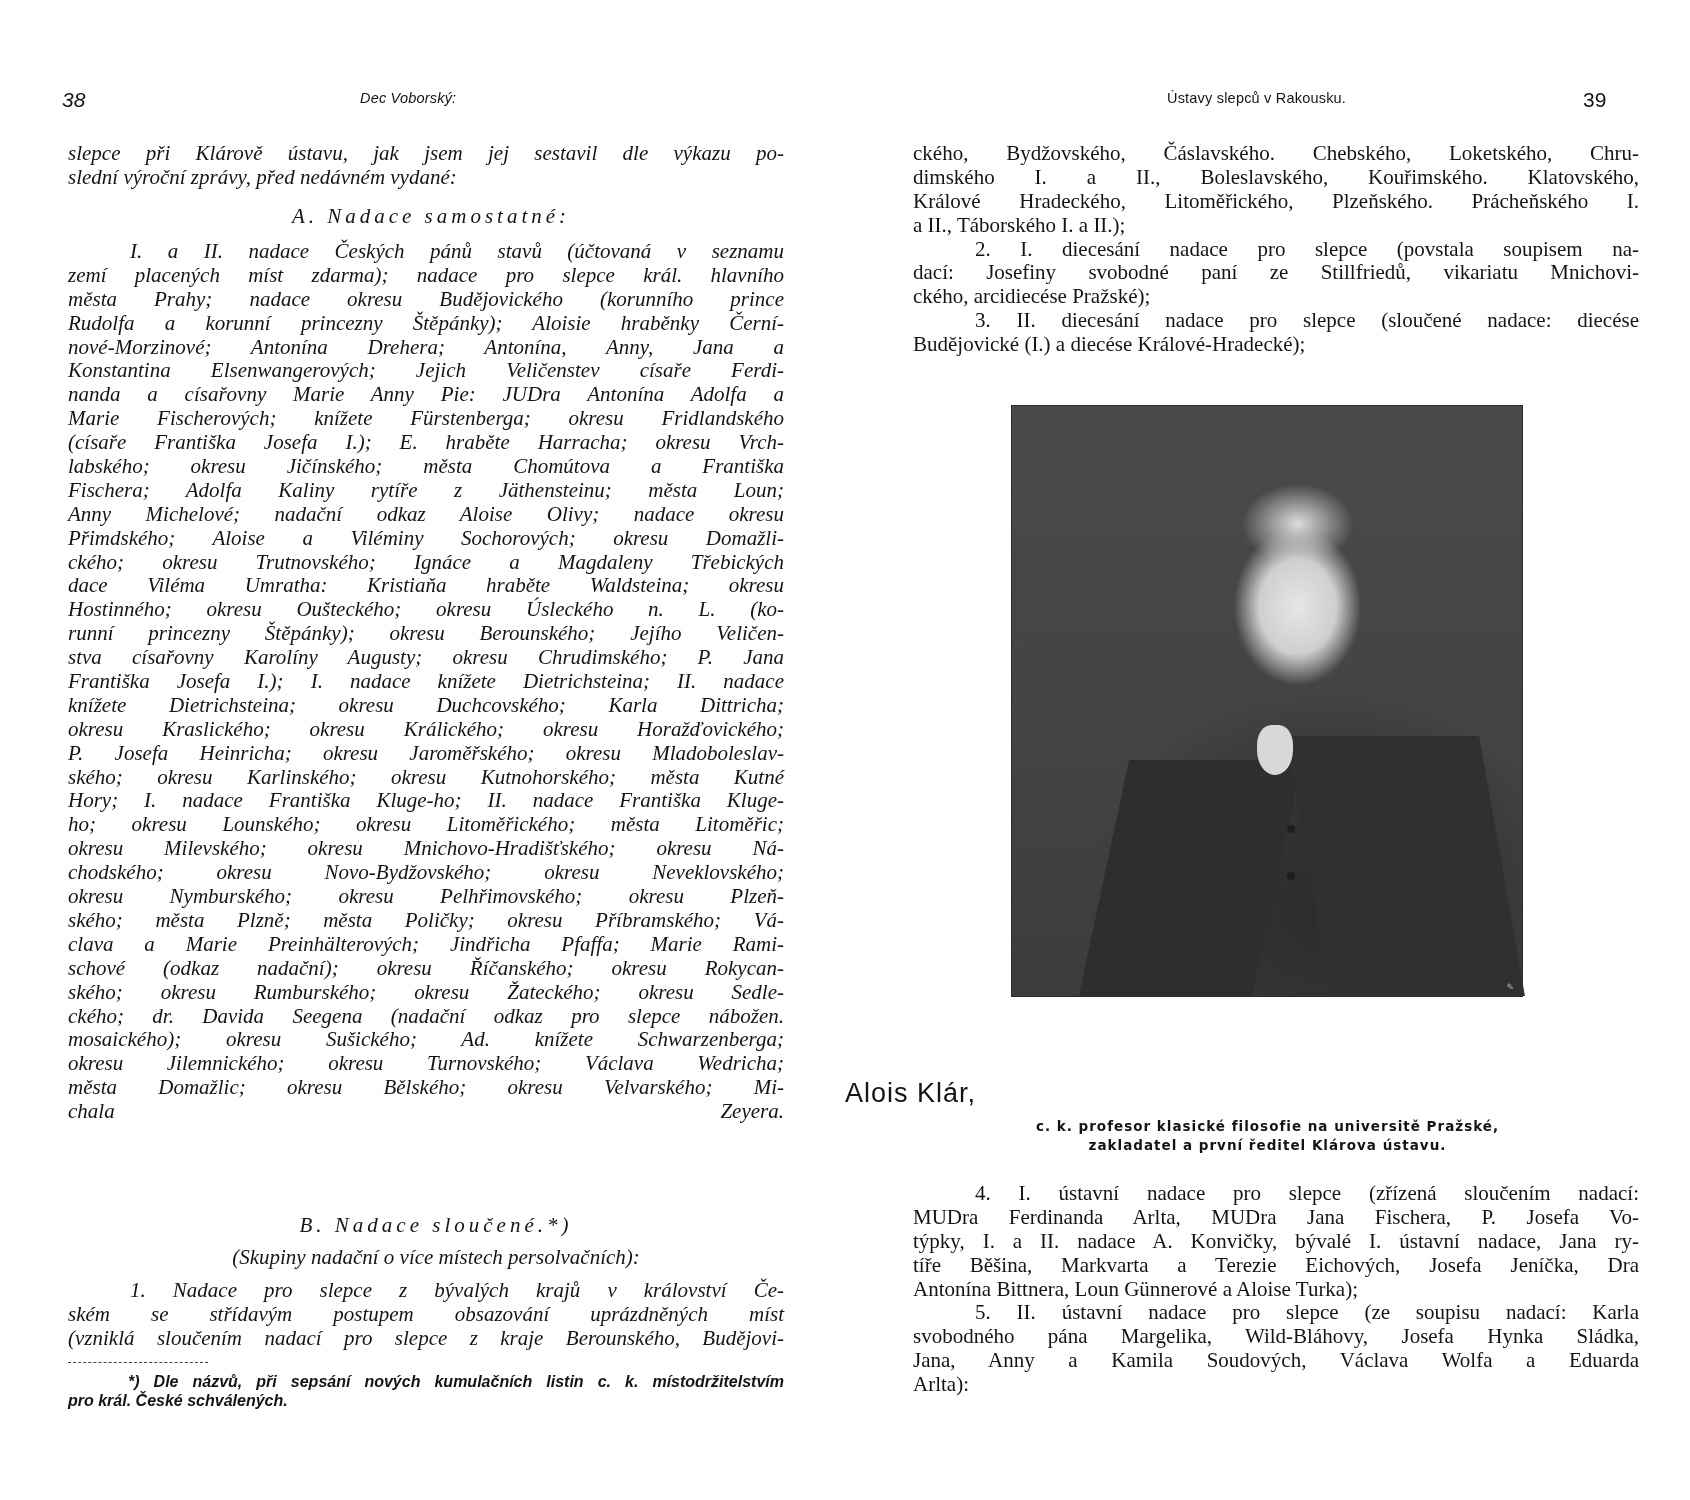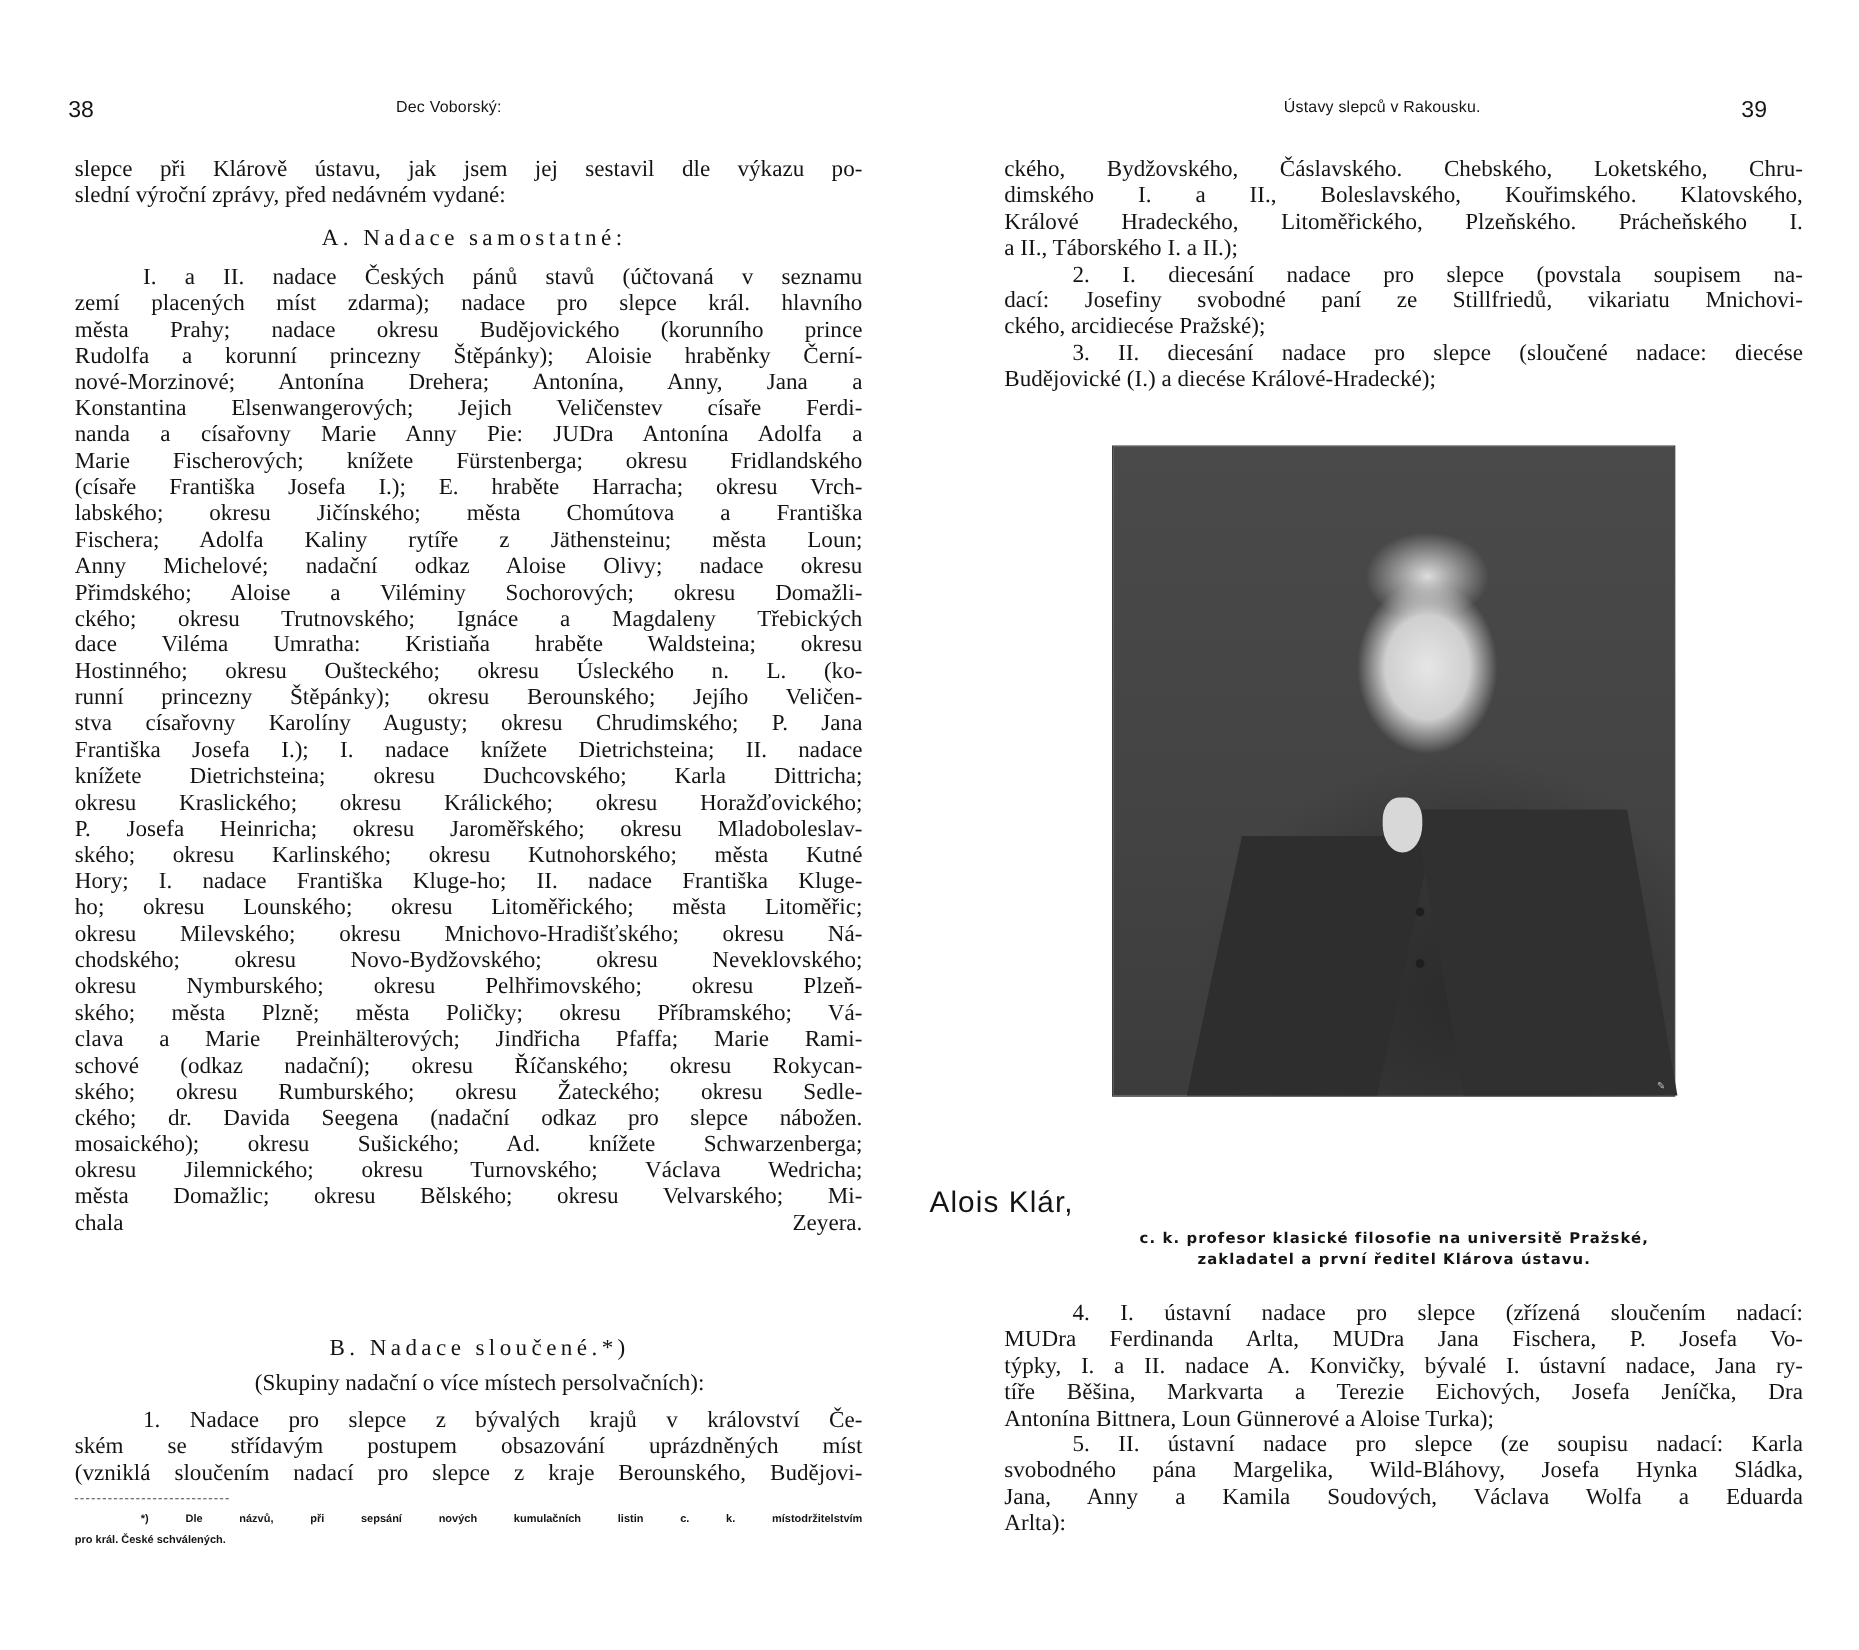--- a/index.html
+++ b/index.html
@@ -1,34 +1,34 @@
 <!DOCTYPE html>
 <html><head>
   <meta charset="utf-8">
   <style>
     html, body { margin: 0; padding: 0; background: #ffffff; }
     body { width: 1690px; height: 1500px; position: relative; overflow: hidden;
            font-family: "Liberation Serif", "DejaVu Serif", serif; color: #141414; }
     .page { position: absolute; top: 0; height: 1500px; }
-    #page-left { left: 0; width: 845px; }
+    #page-left { left: 0; width: 845px; font-style: italic; }
     #page-right { left: 845px; width: 845px; }
 
     .page-number { position: absolute; top: 88px; font-size: 21px; font-family: "Liberation Sans", "DejaVu Sans", sans-serif; }
     .running-head { position: absolute; top: 90px; font-size: 14.5px; font-family: "Liberation Sans", "DejaVu Sans", sans-serif; letter-spacing: 0.2px; }
 
     .lines { position: absolute; }
     .line { height: 23.9px; line-height: 23.9px; font-size: 21px; white-space: nowrap;
             text-align: justify; text-align-last: justify; transform-origin: left center; }
     .line.last { text-align-last: left; }
     .line.indent { padding-left: 62px; }
     .line.center { text-align: center; text-align-last: center; }
     .heading { letter-spacing: 4px; }
 
     .footnote-rule { position: absolute; border-top: 1.5px dashed #444; width: 140px; }
-    .footnote { position: absolute; font-size: 10px; font-family: "Liberation Sans", "DejaVu Sans", sans-serif; line-height: 19px; font-weight: bold; }
+    .footnote { position: absolute; font-size: 16px; font-family: "Liberation Sans", "DejaVu Sans", sans-serif; line-height: 19px; font-weight: bold; }
     .footnote .fl { white-space: nowrap; text-align: justify; text-align-last: justify; }
     .footnote .fl.last { text-align-last: left; }
 
     .portrait { position: absolute; left: 1011px; top: 405px; width: 510px; height: 590px;
       background:
         radial-gradient(ellipse 85px 105px at 56% 34%, #e6e6e6 0%, #cfcfcf 45%, rgba(120,120,120,0) 75%),
         radial-gradient(ellipse 70px 50px at 56% 20%, #dddddd 0%, rgba(150,150,150,0) 80%),
         radial-gradient(ellipse 240px 220px at 62% 85%, #2b2b2b 0%, #353535 55%, rgba(60,60,60,0) 100%),
         linear-gradient(180deg, #4a4a4a 0%, #434343 60%, #3c3c3c 100%);
       border: 1px solid #2a2a2a; }

